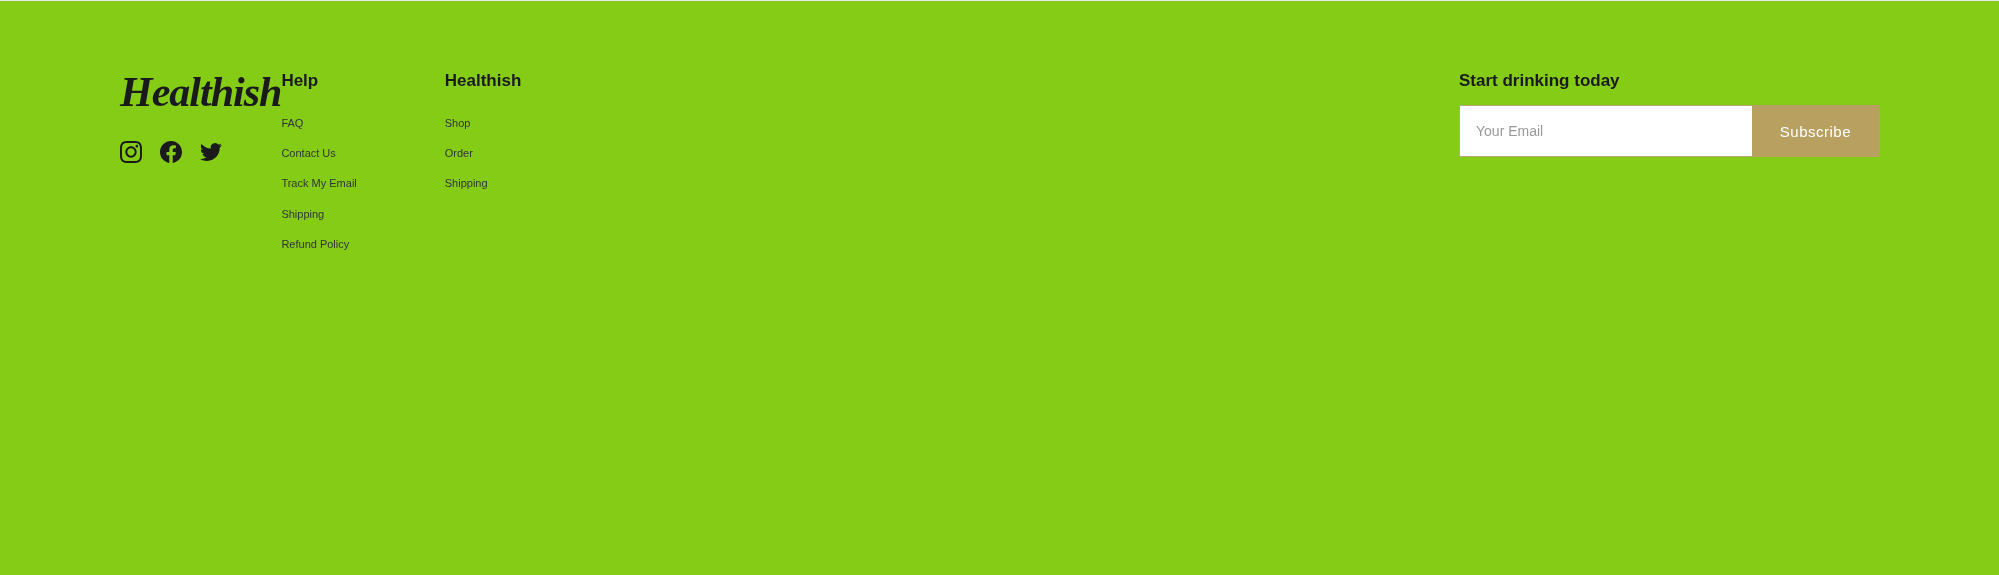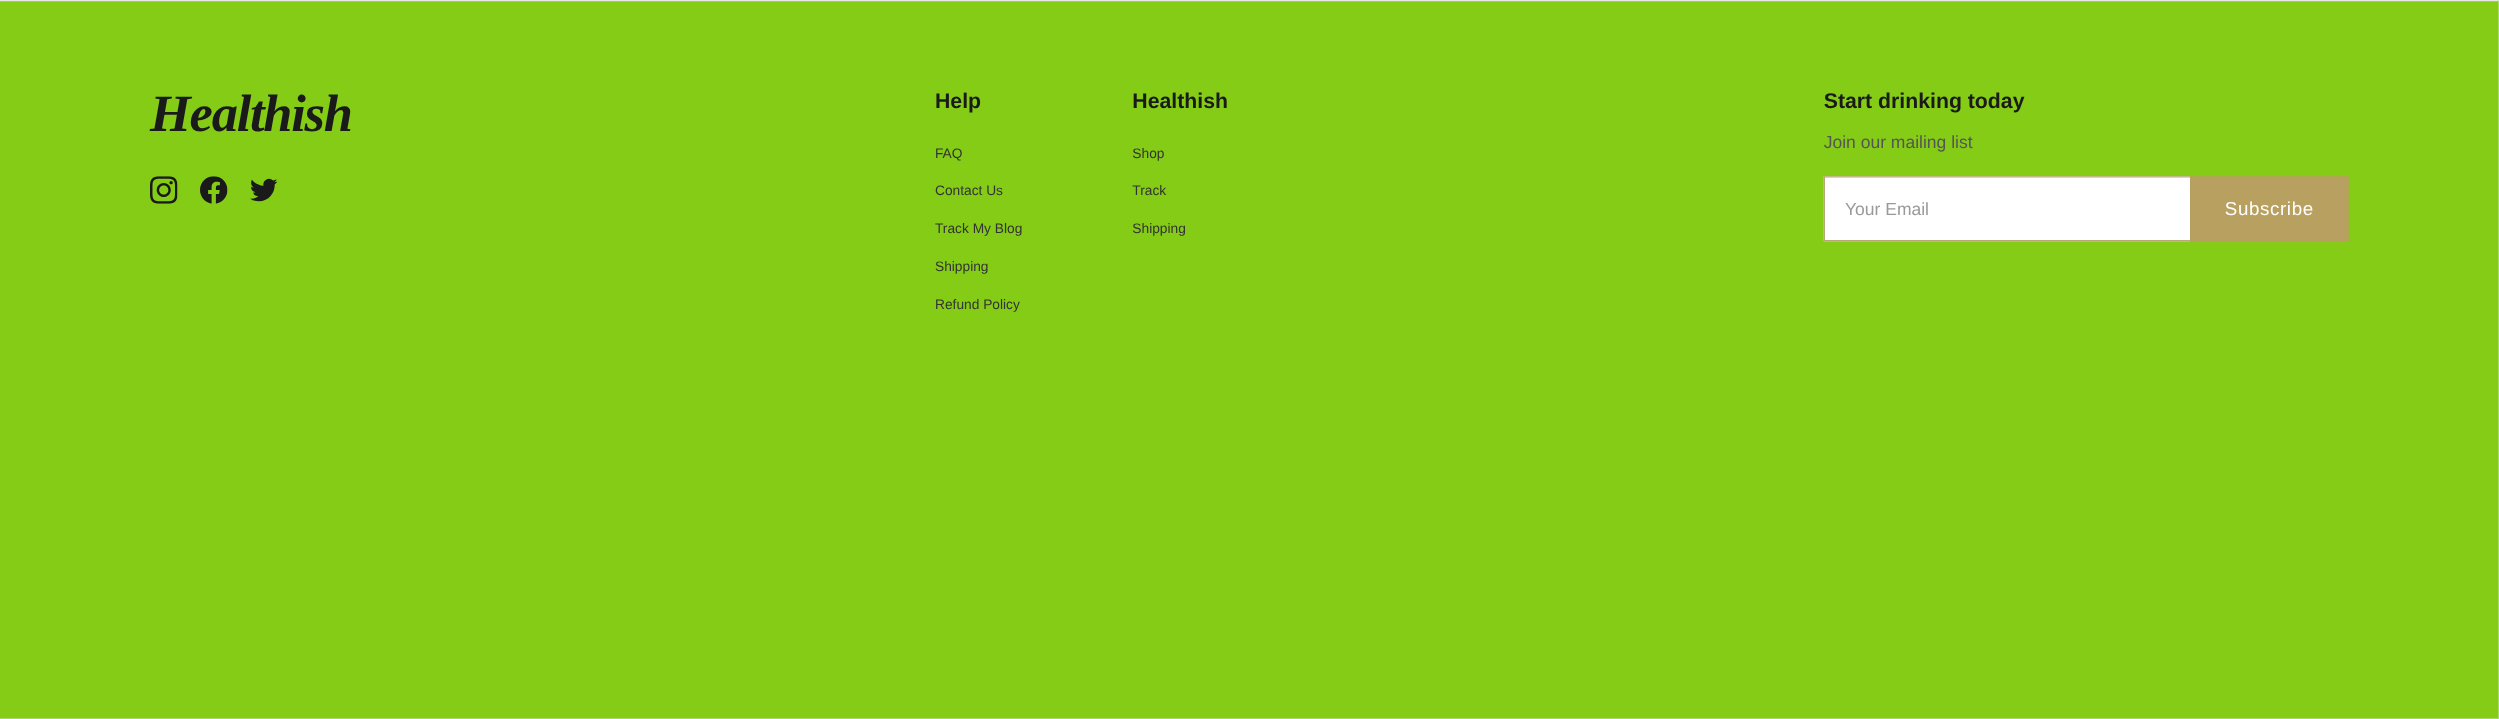--- a/index.html
+++ b/index.html
@@ -63,21 +63,20 @@
     .social-icon svg {
       width: 22px;
       height: 22px;
       fill: #1a1a1a;
     }
 
     .nav-sections {
       display: flex;
       gap: 88px;
       flex: 1;
-      justify-content: center;
       padding-top: 10px;
     }
 
     .nav-column {
       display: flex;
       flex-direction: column;
       gap: 6px;
     }
 
     .nav-column-title {
@@ -179,35 +178,34 @@
       </a>
     </div>
   </div>
 
   <nav class="nav-sections">
 
     <div class="nav-column">
       <div class="nav-column-title">Help</div>
       <a class="nav-link" href="#">FAQ</a>
       <a class="nav-link" href="#">Contact Us</a>
-      <a class="nav-link" href="#">Track My Blog</a>
+      <a class="nav-link" href="#">Track My Email</a>
       <a class="nav-link" href="#">Shipping</a>
       <a class="nav-link" href="#">Refund Policy</a>
     </div>
 
     <div class="nav-column">
       <div class="nav-column-title">Healthish</div>
       <a class="nav-link" href="#">Shop</a>
-      <a class="nav-link" href="#">Track</a>
+      <a class="nav-link" href="#">Order</a>
       <a class="nav-link" href="#">Shipping</a>
     </div>
   </nav>
 
   <div class="subscribe-section">
     <div class="subscribe-title">Start drinking today</div>
-    <div class="subscribe-subtitle">Join our mailing list</div>
     <div class="email-form">
       <input class="email-input" type="email" placeholder="Your Email" style="">
       <button class="subscribe-btn">Subscribe</button>
     </div>
   </div>
 
 </footer>
 
 </body></html>

